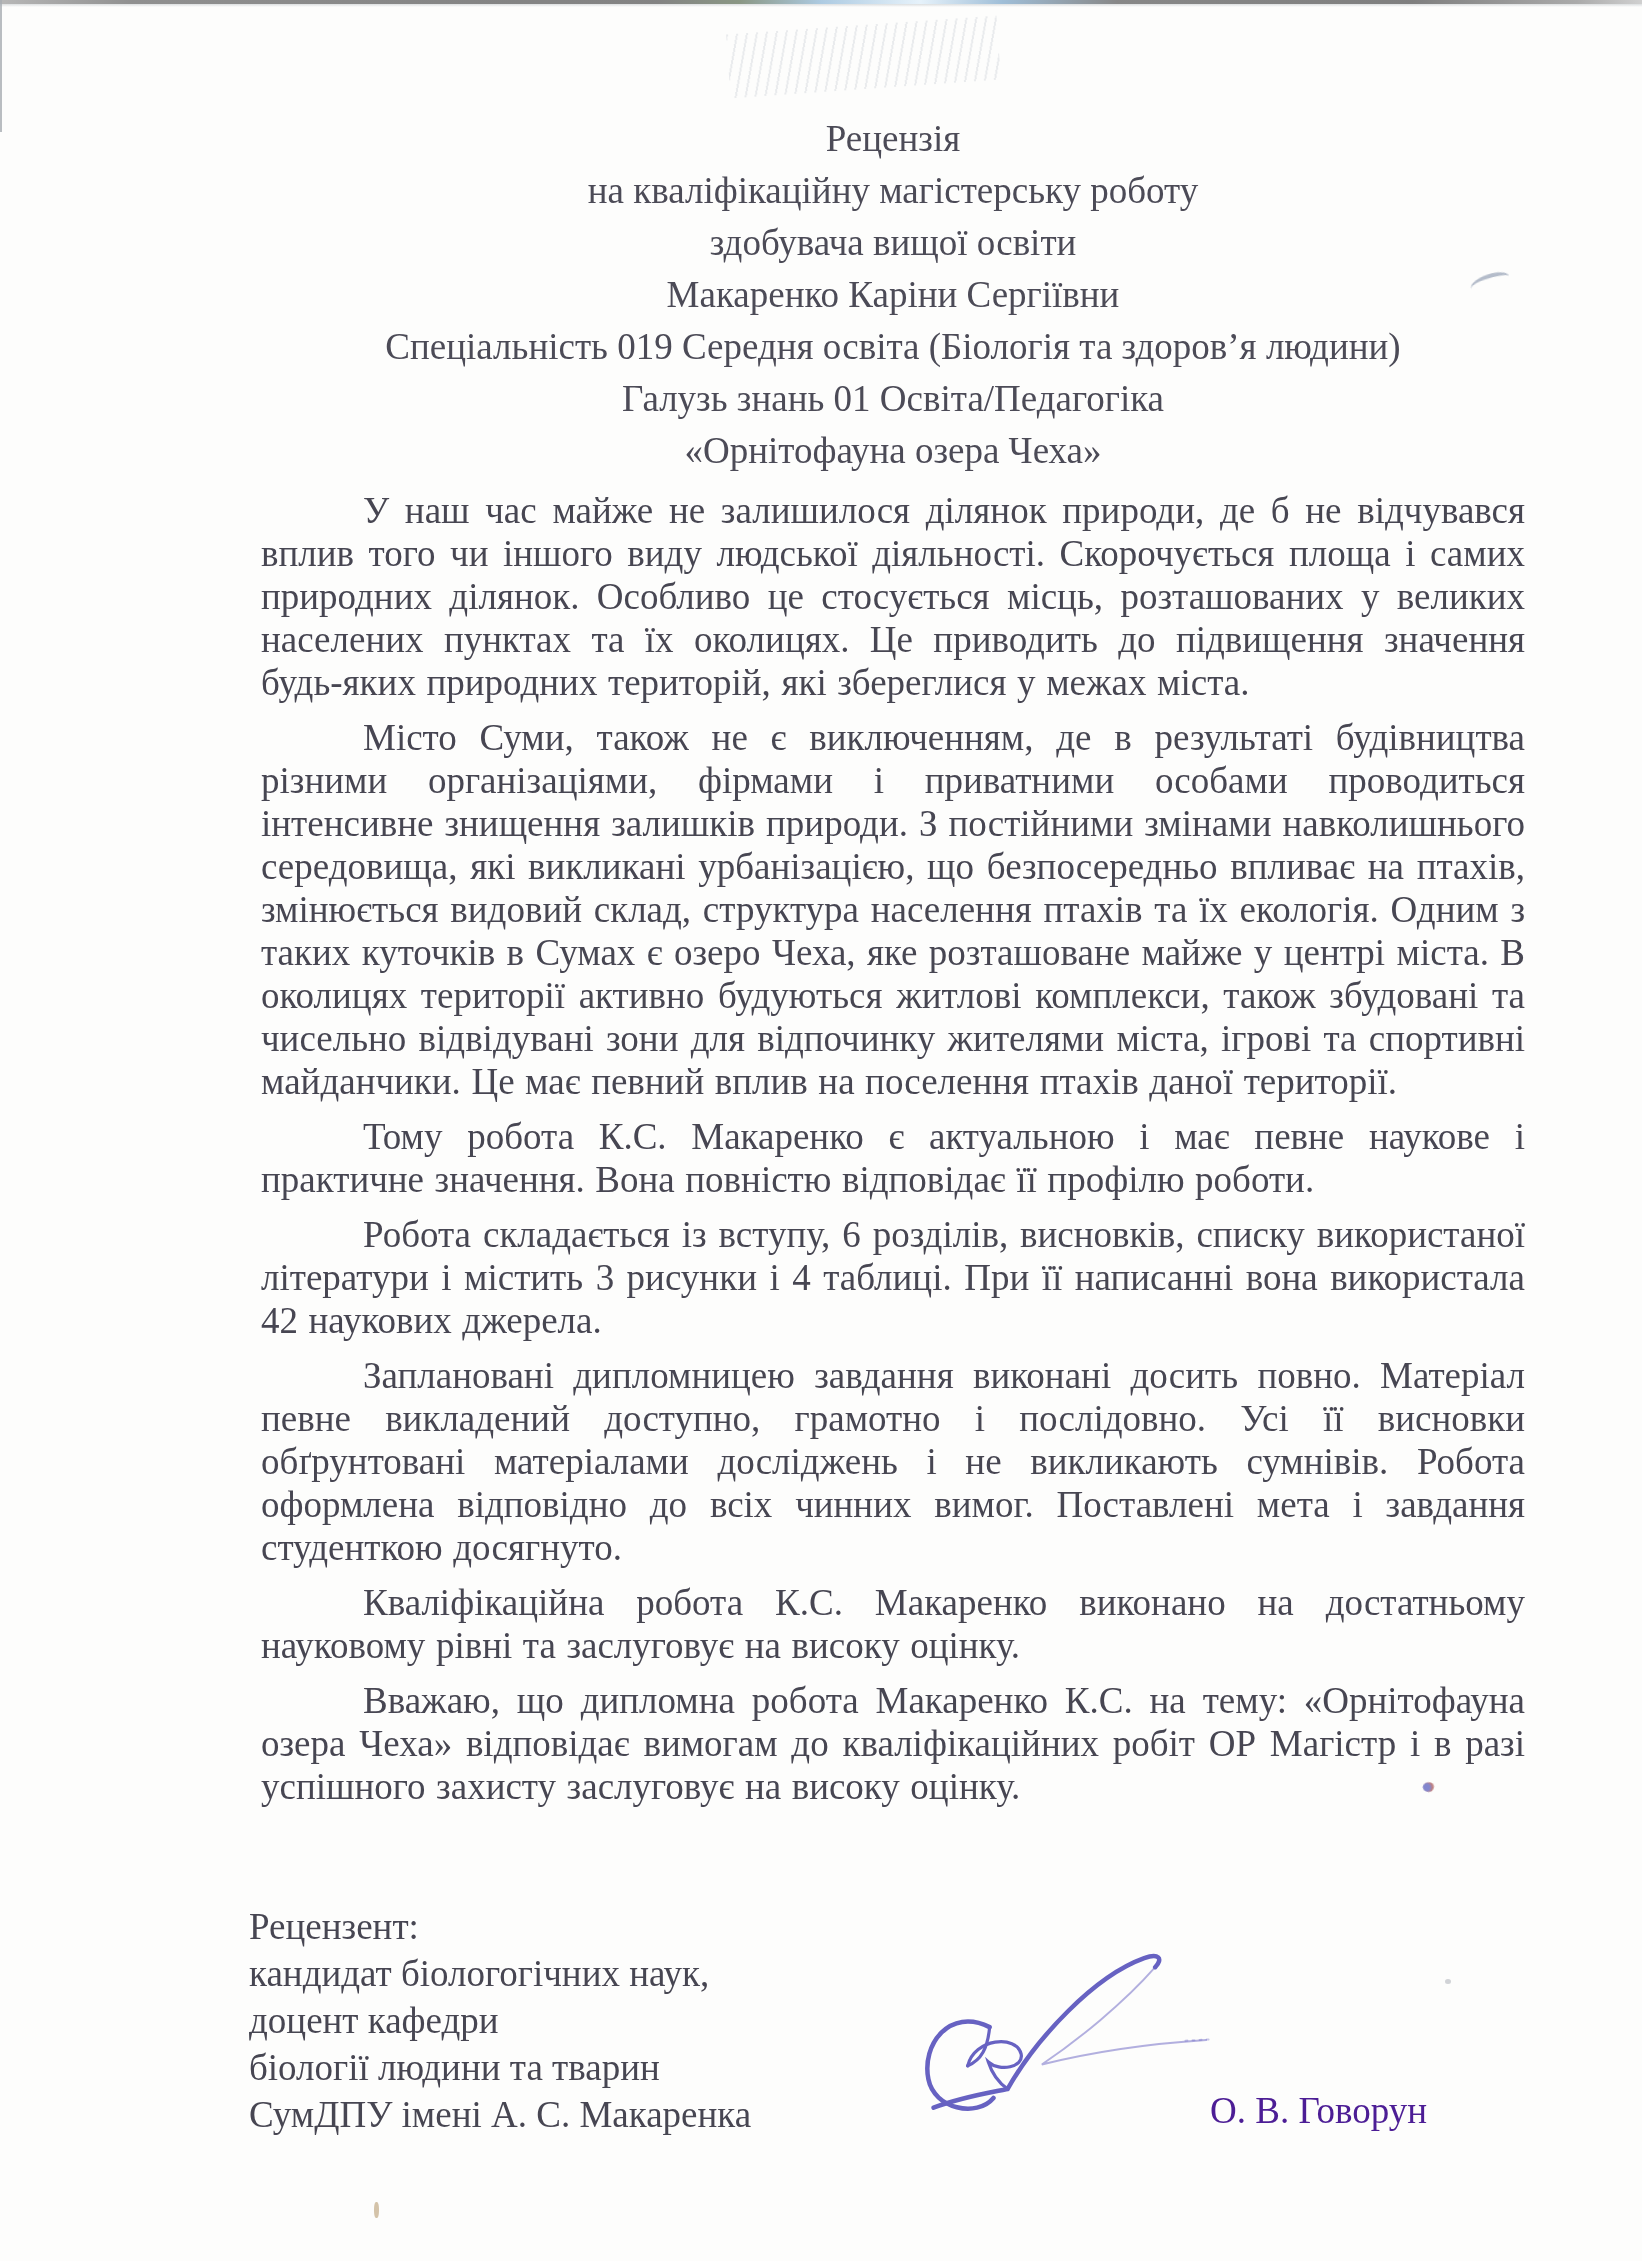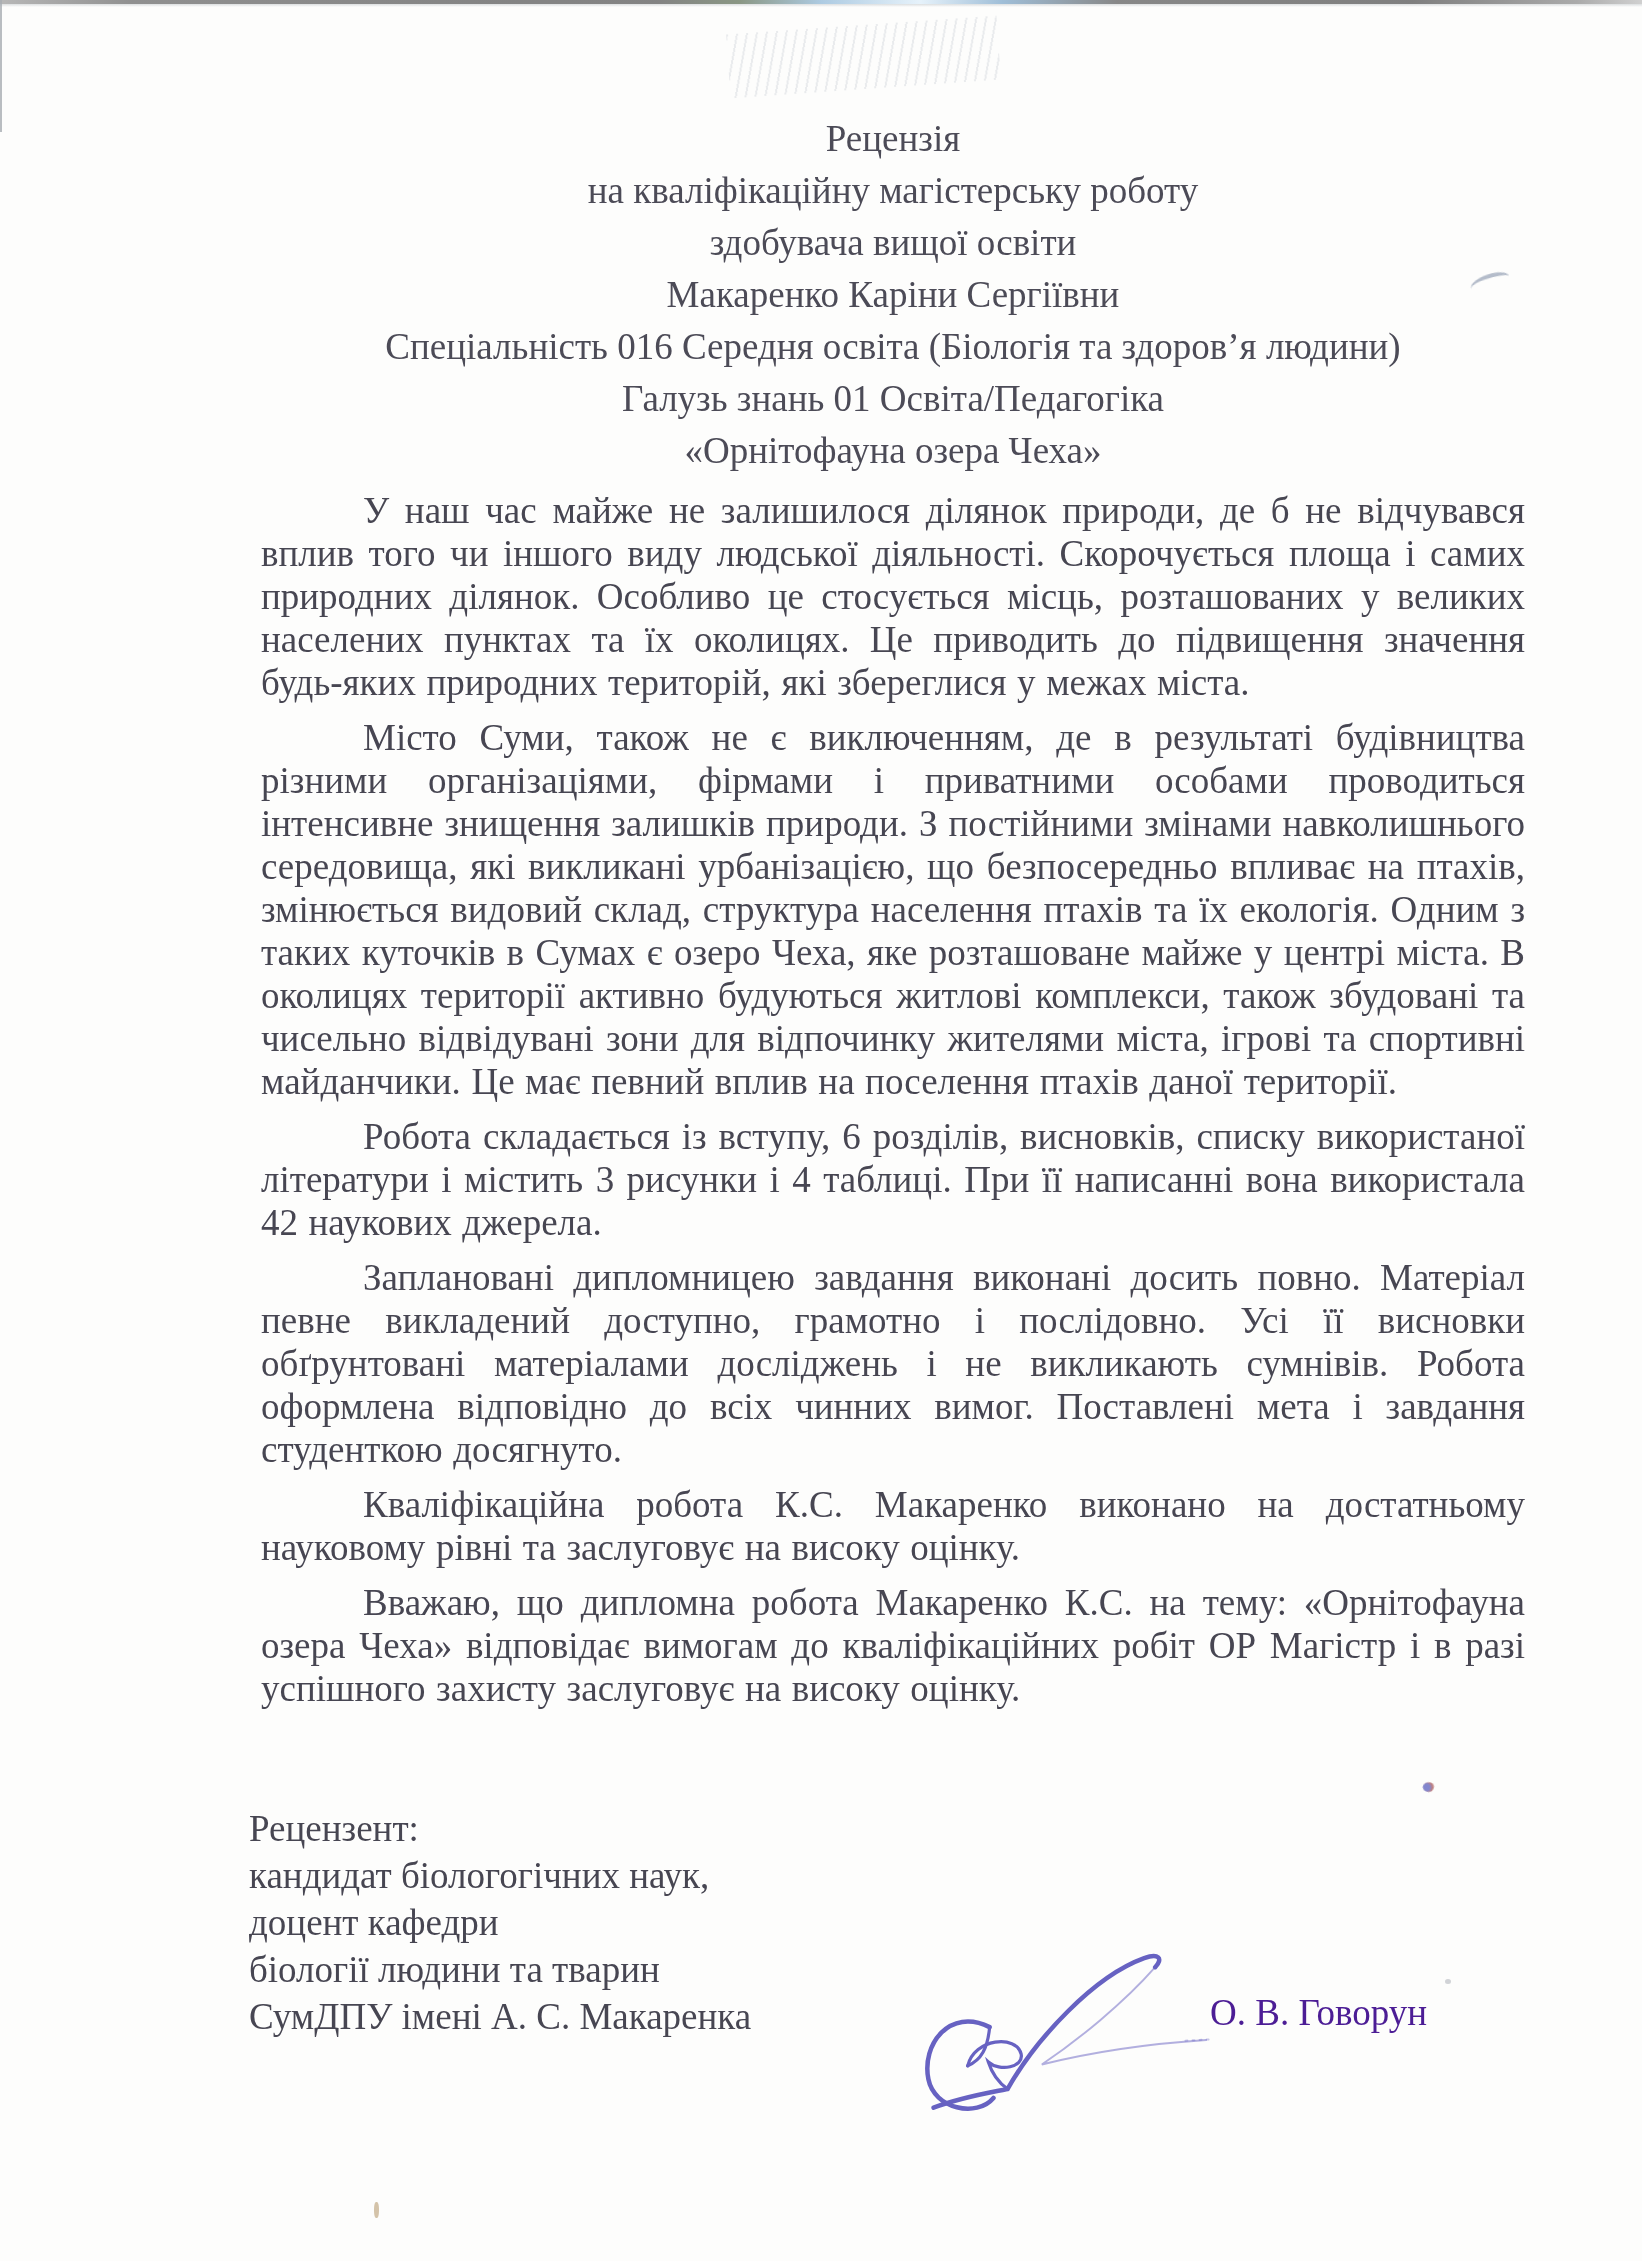--- a/index.html
+++ b/index.html
@@ -125,28 +125,29 @@
   <div class="tan-speck"></div>
   <div class="edge-left-line"></div>
 
   <div class="content">
 
     <div class="title-block">
       <div>Рецензія</div>
       <div>на кваліфікаційну магістерську роботу</div>
       <div>здобувача вищої освіти</div>
       <div>Макаренко Каріни Сергіївни</div>
-      <div>Спеціальність 016 Середня освіта (Біологія та здоров’я людини)</div>
+      <div>Спеціальність 019 Середня освіта (Біологія та здоров’я людини)</div>
       <div>Галузь знань 01 Освіта/Педагогіка</div>
       <div>«Орнітофауна озера Чеха»</div>
     </div>
 
     <div class="body-block">
       <p>У наш час майже не залишилося ділянок природи, де б не відчувався вплив того чи іншого виду людської діяльності. Скорочується площа і самих природних ділянок. Особливо це стосується місць, розташованих у великих населених пунктах та їх околицях. Це приводить до підвищення значення будь-яких природних територій, які збереглися у межах міста.</p>
       <p>Місто Суми, також не є виключенням, де в результаті будівництва різними організаціями, фірмами і приватними особами проводиться інтенсивне знищення залишків природи. З постійними змінами навколишнього середовища, які викликані урбанізацією, що безпосередньо впливає на птахів, змінюється видовий склад, структура населення птахів та їх екологія. Одним з таких куточків в Сумах є озеро Чеха, яке розташоване майже у центрі міста. В околицях території активно будуються житлові комплекси, також збудовані та чисельно відвідувані зони для відпочинку жителями міста, ігрові та спортивні майданчики. Це має певний вплив на поселення птахів даної території.</p>
+      <p>Тому робота К.С. Макаренко є актуальною і має певне наукове і практичне значення. Вона повністю відповідає її профілю роботи.</p>
       <p>Робота складається із вступу, 6 розділів, висновків, списку використаної літератури і містить 3 рисунки і 4 таблиці. При її написанні вона використала 42 наукових джерела.</p>
       <p>Заплановані дипломницею завдання виконані досить повно. Матеріал певне викладений доступно, грамотно і послідовно. Усі її висновки обґрунтовані матеріалами досліджень і не викликають сумнівів. Робота оформлена відповідно до всіх чинних вимог. Поставлені мета і завдання студенткою досягнуто.</p>
       <p>Кваліфікаційна робота К.С. Макаренко виконано на достатньому науковому рівні та заслуговує на високу оцінку.</p>
       <p>Вважаю, що дипломна робота Макаренко К.С. на тему: «Орнітофауна озера Чеха» відповідає вимогам до кваліфікаційних робіт ОР Магістр і в разі успішного захисту заслуговує на високу оцінку.</p>
     </div>
 
     <div class="sig-block">
       <div class="sig-line">Рецензент:</div>
       <div class="sig-line">кандидат біологогічних наук,</div>
       <div class="sig-line">доцент кафедри</div>

